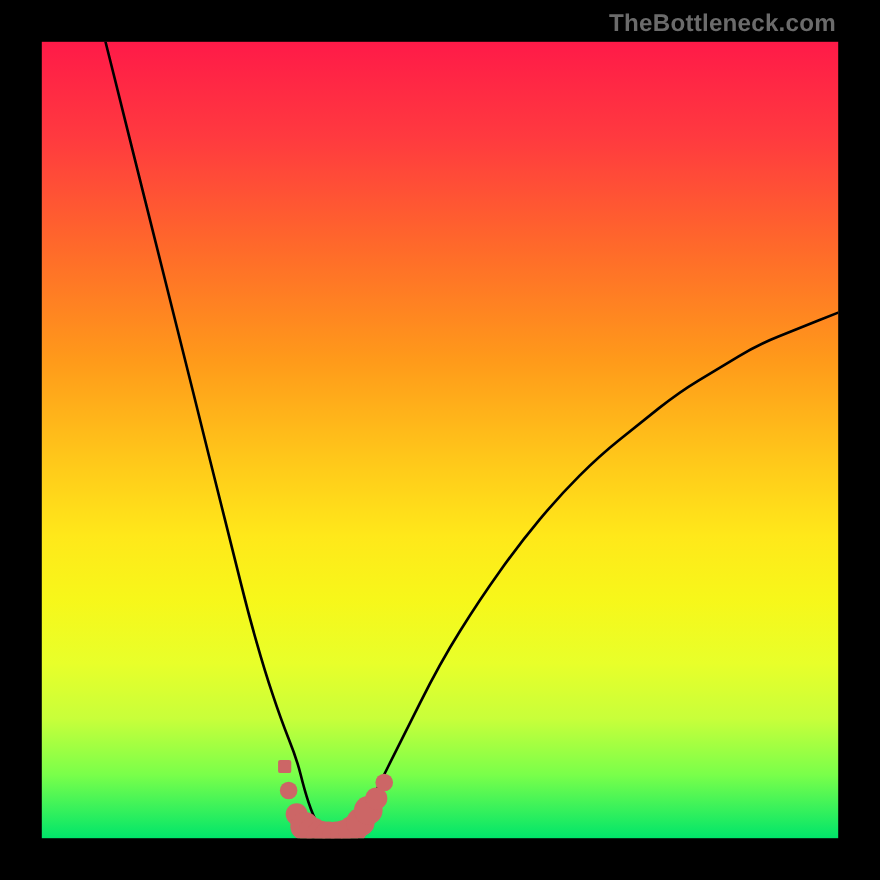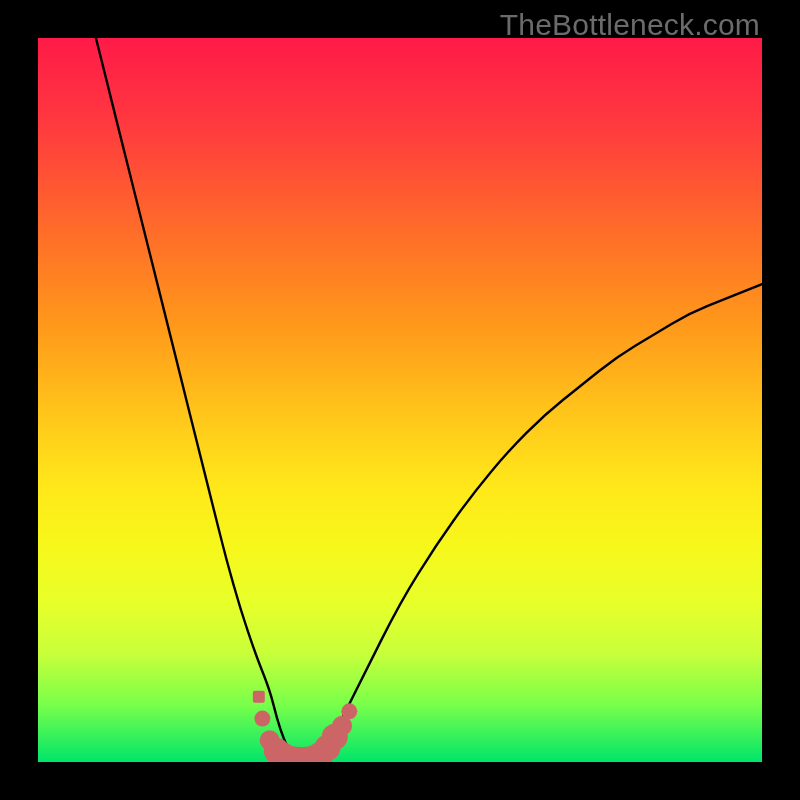--- a/index.html
+++ b/index.html
@@ -39,22 +39,22 @@
       #c8ff3a 85%,
       #7aff4a 92%,
       #00e56a 100%
     );
   }
   .watermark {
     position: absolute;
     top: 8px;
     right: 40px;
     color: #6b6b6b;
-    font-size: 30px;
-    font-weight: 400;
+    font-size: 22px;
+    font-weight: 700;
     letter-spacing: 0.2px;
     user-select: none;
   }
   svg.curve-layer {
     position: absolute;
     left: 0;
     top: 0;
     width: 724px;
     height: 724px;
   }

